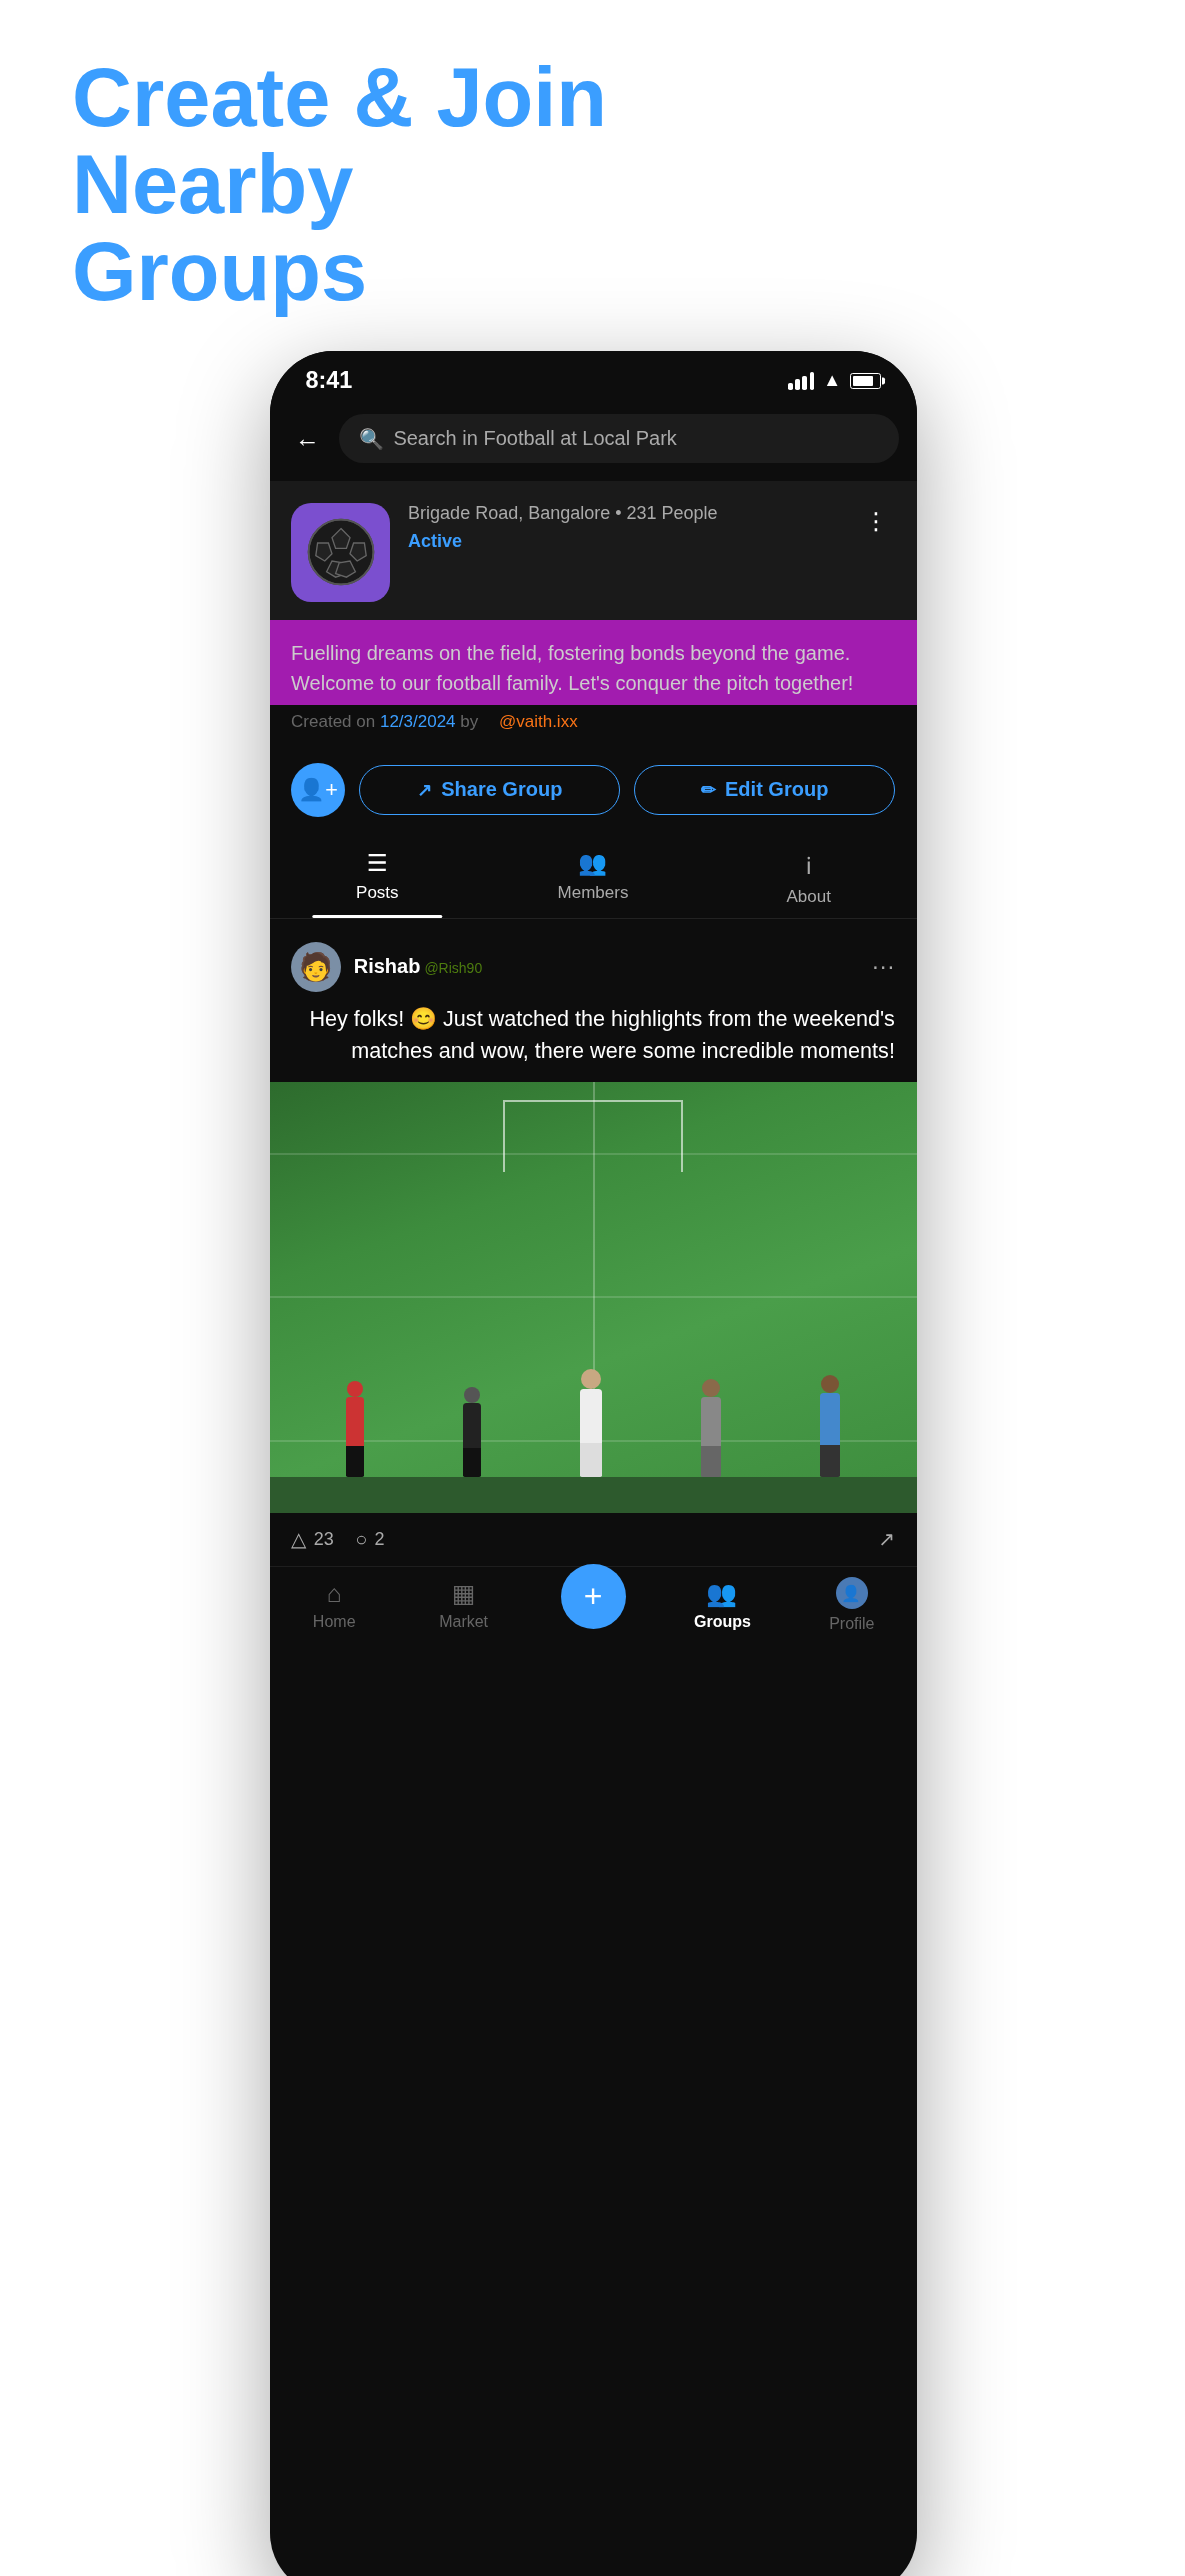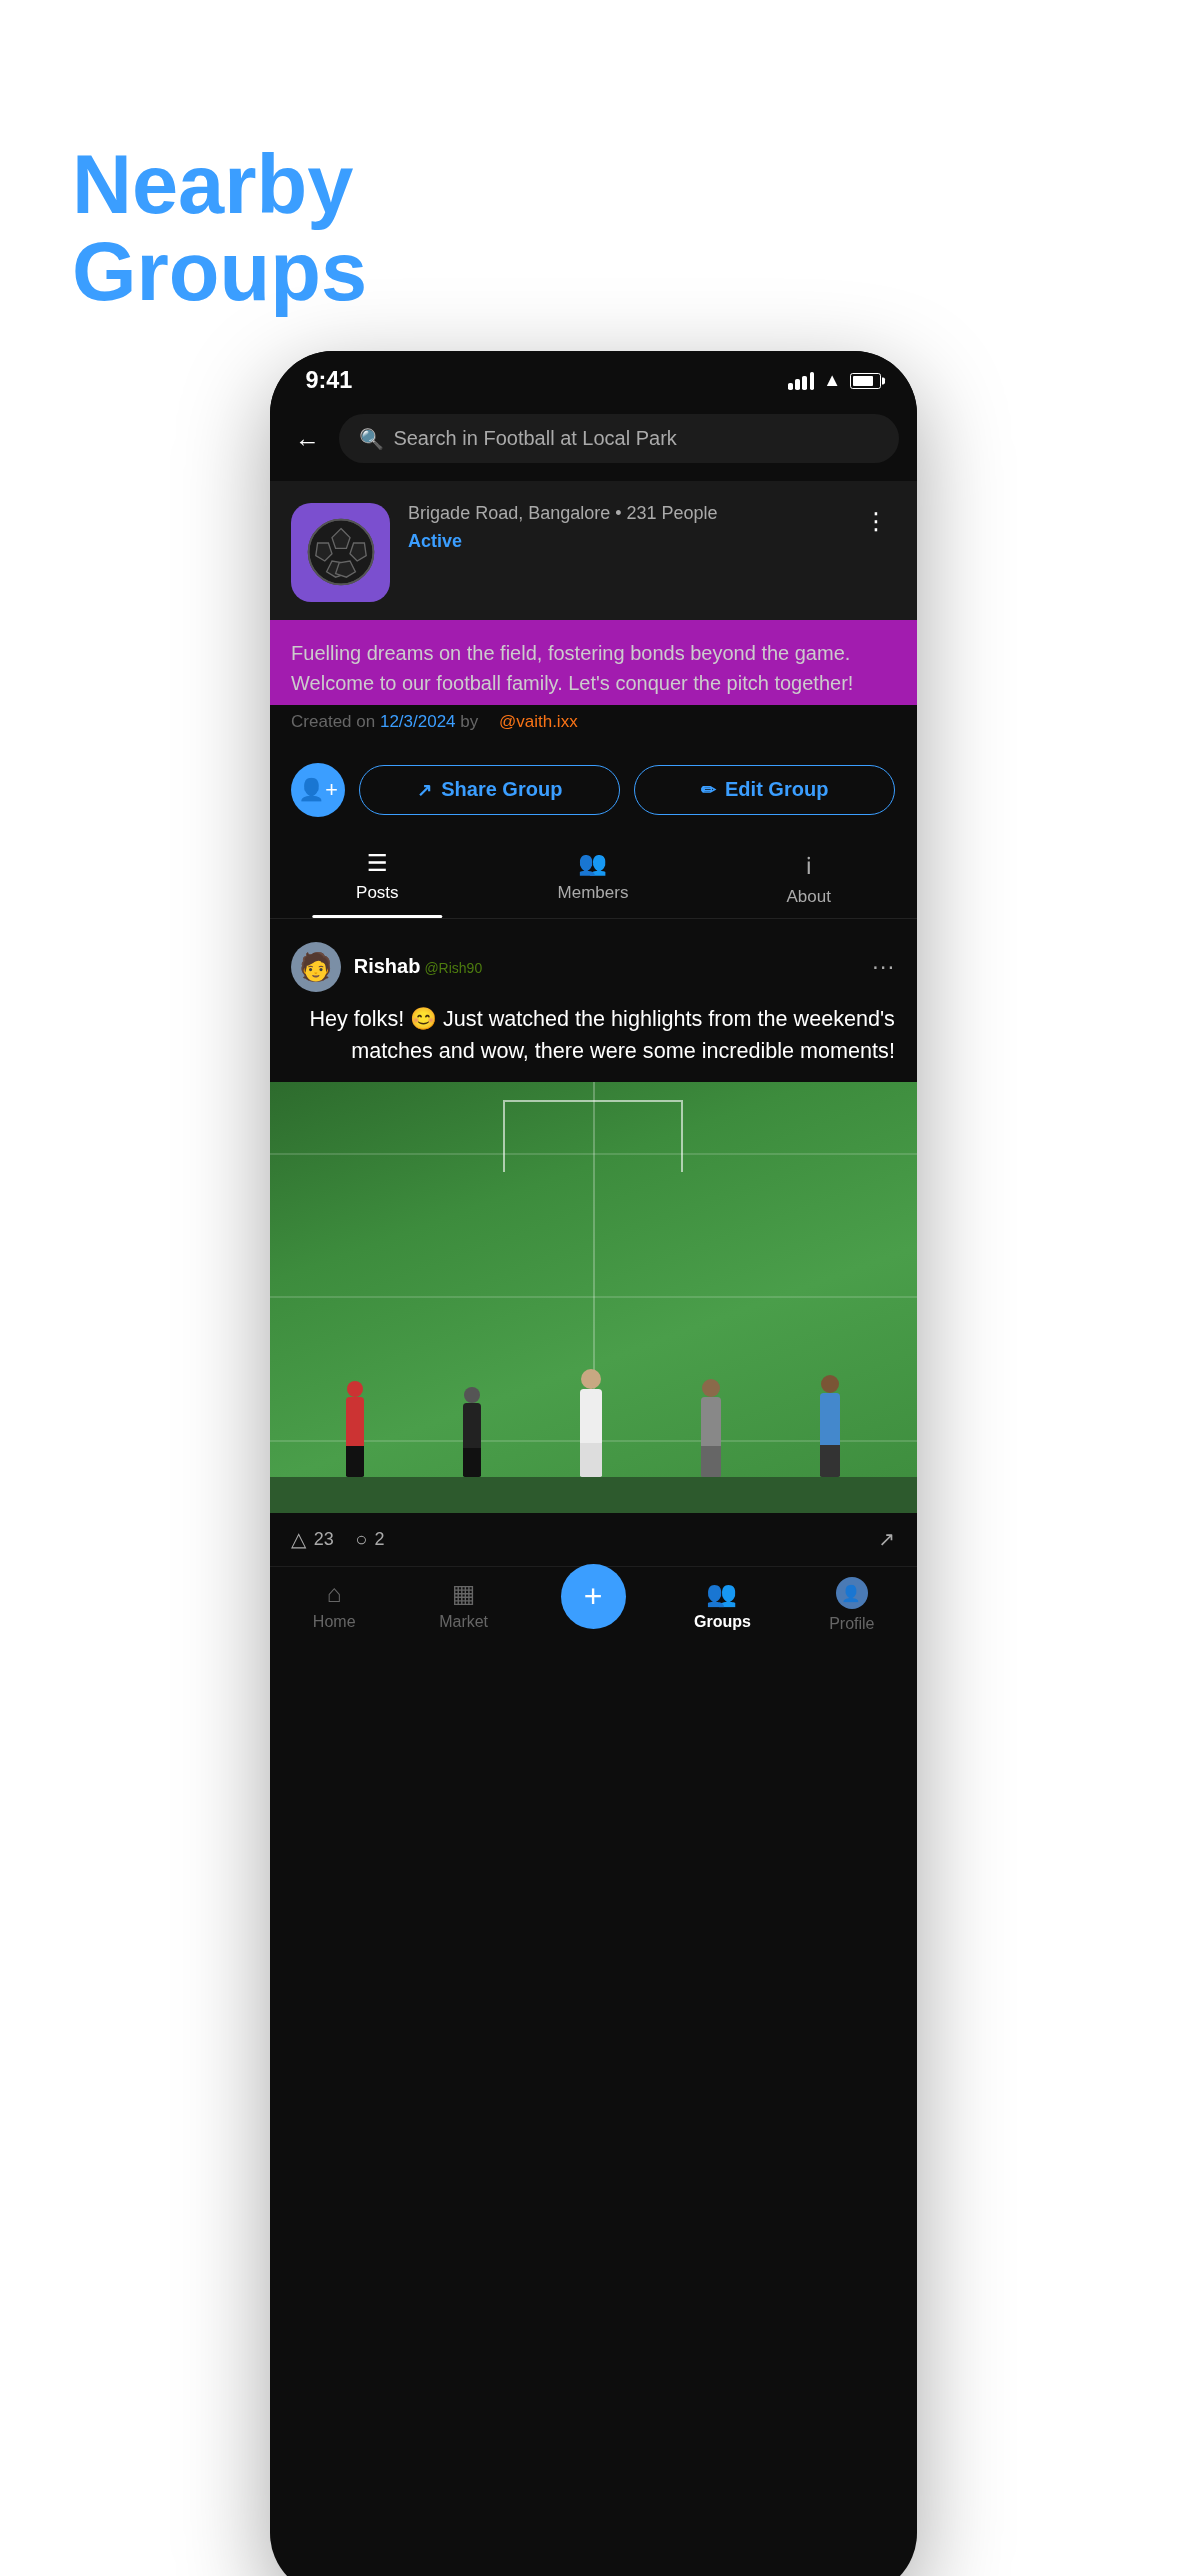--- a/index.html
+++ b/index.html
@@ -448,29 +448,29 @@
     
     .phone-content {
       overflow: hidden;
     }
   </style>
 </head>
 <body>
 
 <div class="page-header">
   <h1>
-    <br>
+    <span>Create &amp; Join</span><br>
     <span>Nearby </span><span style="color:#3b9eff;">Groups</span>
   </h1>
 </div>
 
 <div class="phone-frame">
 
   <div class="status-bar">
-    <span class="status-time">9:41</span>
+    <span class="status-time">8:41</span>
     <div class="status-icons">
       <div class="signal-bars">
         <div class="signal-bar" style="height:7.2px;"></div>
         <div class="signal-bar" style="height:10.8px;"></div>
         <div class="signal-bar" style="height:14.4px;"></div>
         <div class="signal-bar" style="height:18px;"></div>
       </div>
       <span class="wifi-icon">▲</span>
       <div class="battery-icon">
         <div class="battery-fill"></div>

